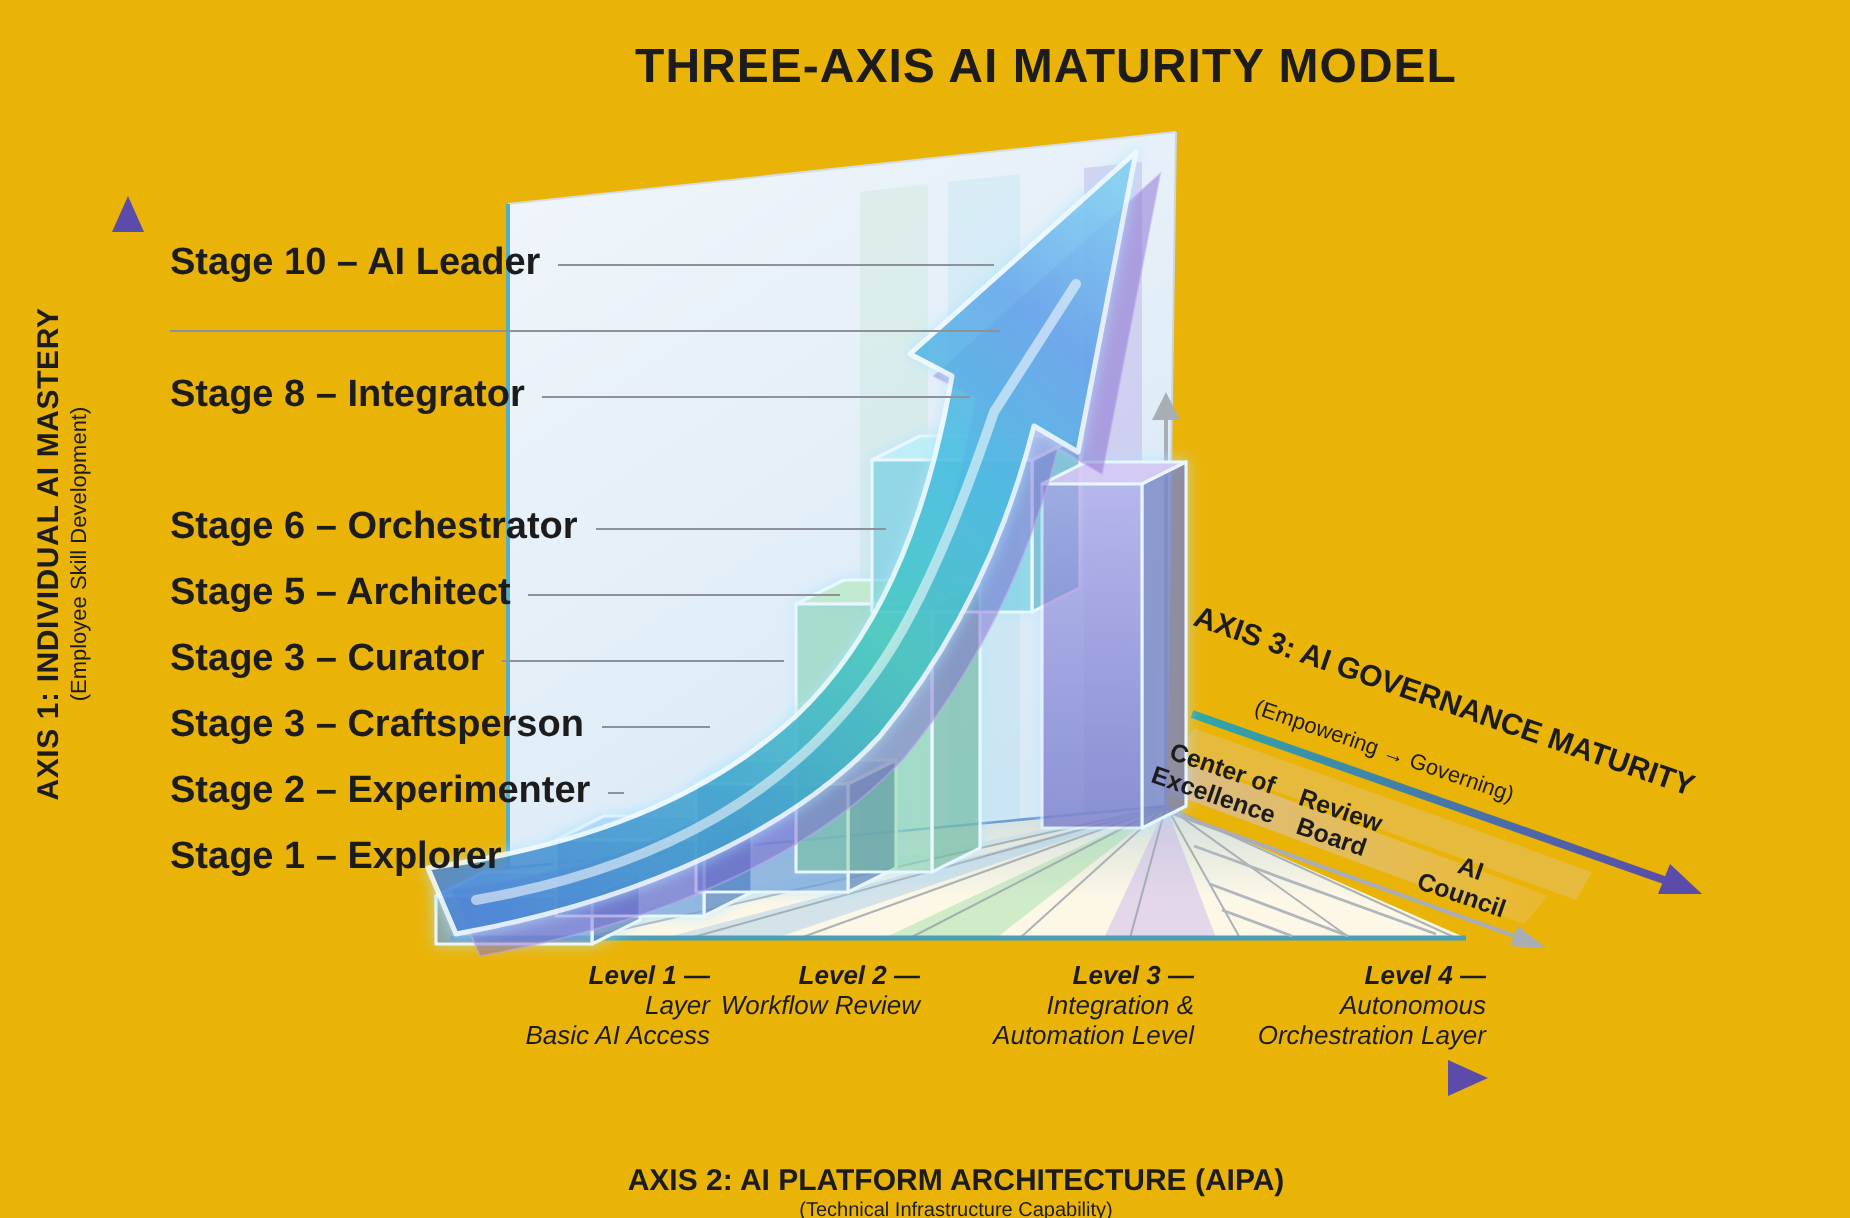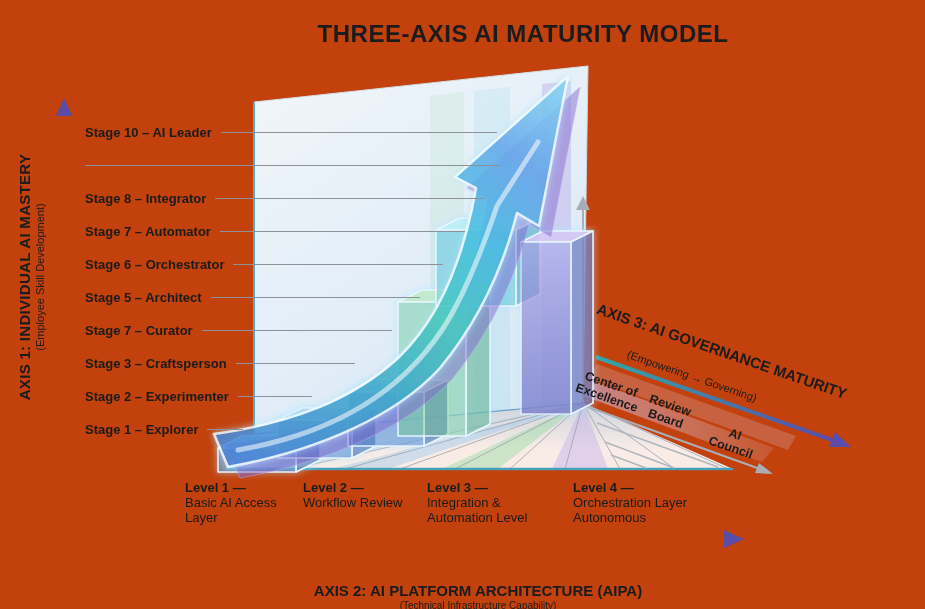--- a/index.html
+++ b/index.html
@@ -1,31 +1,31 @@
 <!DOCTYPE html>
 <html><head>
 <meta charset="utf-8">
 <style>
   html,body{margin:0;padding:0;background:#fff;}
-  .canvas{position:relative;width:925px;height:609px;background:#c2410c;overflow:hidden;
+  .canvas{position:relative;width:925px;height:609px;background:#eab308;overflow:hidden;
           font-family:"Liberation Sans",sans-serif;color:#1c1c1c;}
   svg{position:absolute;left:0;top:0;}
   .main-title{position:absolute;left:523px;top:20px;transform:translateX(-50%);
         font-size:24px;font-weight:bold;letter-spacing:.5px;white-space:nowrap;}
   
   .srow{position:absolute;left:85px;height:20px;display:flex;align-items:center;gap:9px;}
-  .slabel{font-size:13px;font-weight:bold;white-space:nowrap;}
+  .slabel{font-size:19px;font-weight:bold;white-space:nowrap;}
   .sline{flex:1;height:1px;background:#8d9298;min-width:0;}
   
   .axis1-block{position:absolute;left:31px;top:277px;transform:translate(-50%,-50%) rotate(-90deg);
         text-align:center;white-space:nowrap;}
   .axis1-title{font-size:15px;font-weight:bold;letter-spacing:.3px;}
   .axis1-sub{font-size:11px;margin-top:1px;}
   
-  .lvl{position:absolute;top:480px;width:170px;text-align:left;font-size:13px;line-height:15px;}
+  .lvl{position:absolute;top:480px;width:170px;text-align:right;font-size:13px;line-height:15px;font-style:italic;}
   .lvl-name{font-weight:bold;}
   .axis2-block{position:absolute;left:478px;top:582px;transform:translateX(-50%);text-align:center;white-space:nowrap;}
   .axis2-title{font-size:15px;font-weight:bold;}
   .axis2-sub{font-size:10px;margin-top:1px;}
   
   .axis3-title{position:absolute;left:722px;top:351px;transform:translate(-50%,-50%) rotate(19deg);
         font-size:15px;font-weight:bold;white-space:nowrap;}
   .axis3-sub{position:absolute;left:692px;top:376px;transform:translate(-50%,-50%) rotate(19deg);
         font-size:11px;white-space:nowrap;}
   .gov{position:absolute;transform:translate(-50%,-50%) rotate(19deg);text-align:center;
@@ -195,34 +195,30 @@
       <span class="slabel">Stage 10 – AI Leader</span>
       <div class="sline"></div>
     </div>
   <div class="srow" style="top:155px;width:415px">
       <div class="sline"></div>
     </div>
   <div class="srow" style="top:188px;width:400px">
       <span class="slabel">Stage 8 – Integrator</span>
       <div class="sline"></div>
     </div>
-  <div class="srow" style="top:221px;width:380px">
-      <span class="slabel">Stage 7 – Automator</span>
-      <div class="sline"></div>
-    </div>
   <div class="srow" style="top:254px;width:358px">
       <span class="slabel">Stage 6 – Orchestrator</span>
       <div class="sline"></div>
     </div>
   <div class="srow" style="top:287px;width:335px">
       <span class="slabel">Stage 5 – Architect</span>
       <div class="sline"></div>
     </div>
   <div class="srow" style="top:320px;width:307px">
-      <span class="slabel">Stage 7 – Curator</span>
+      <span class="slabel">Stage 3 – Curator</span>
       <div class="sline"></div>
     </div>
   <div class="srow" style="top:353px;width:270px">
       <span class="slabel">Stage 3 – Craftsperson</span>
       <div class="sline"></div>
     </div>
   <div class="srow" style="top:386px;width:227px">
       <span class="slabel">Stage 2 – Experimenter</span>
       <div class="sline"></div>
     </div>
@@ -241,36 +237,36 @@
     <div>Review</div>
     <div>Board</div>
   </div>
   <div class="gov" style="left:733px;top:441px">
     <div>AI</div>
     <div>Council</div>
   </div>
 
   <div class="lvl" style="left:185px">
     <div class="lvl-name">Level 1 —</div>
+    <div>Layer</div>
     <div>Basic AI Access</div>
-    <div>Layer</div>
-  </div>
-  <div class="lvl" style="left:303px">
+  </div>
+  <div class="lvl" style="left:290px">
     <div class="lvl-name">Level 2 —</div>
     <div>Workflow Review</div>
   </div>
   <div class="lvl" style="left:427px">
     <div class="lvl-name">Level 3 —</div>
     <div>Integration &amp;</div>
     <div>Automation Level</div>
   </div>
   <div class="lvl" style="left:573px">
     <div class="lvl-name">Level 4 —</div>
+    <div>Autonomous</div>
     <div>Orchestration Layer</div>
-    <div>Autonomous</div>
   </div>
 
   <div class="axis2-block">
     <div class="axis2-title">AXIS 2: AI PLATFORM ARCHITECTURE (AIPA)</div>
     <div class="axis2-sub">(Technical Infrastructure Capability)</div>
   </div>
 
 </div>
 
 </body></html>

